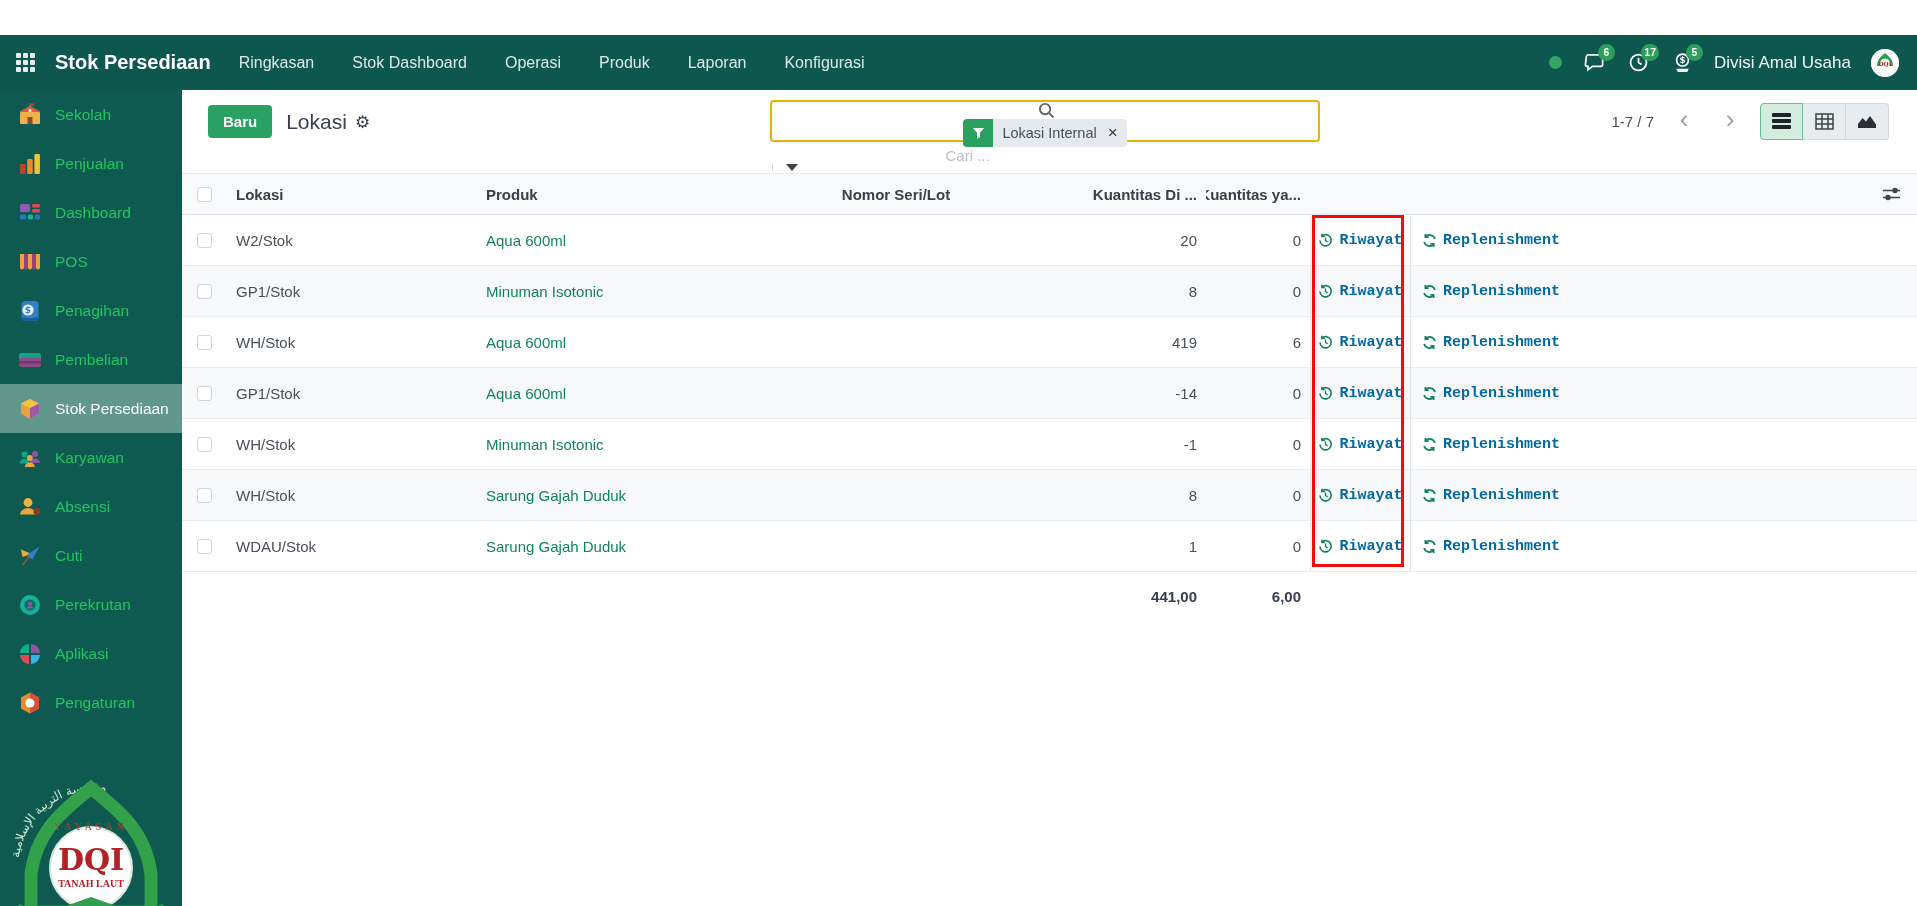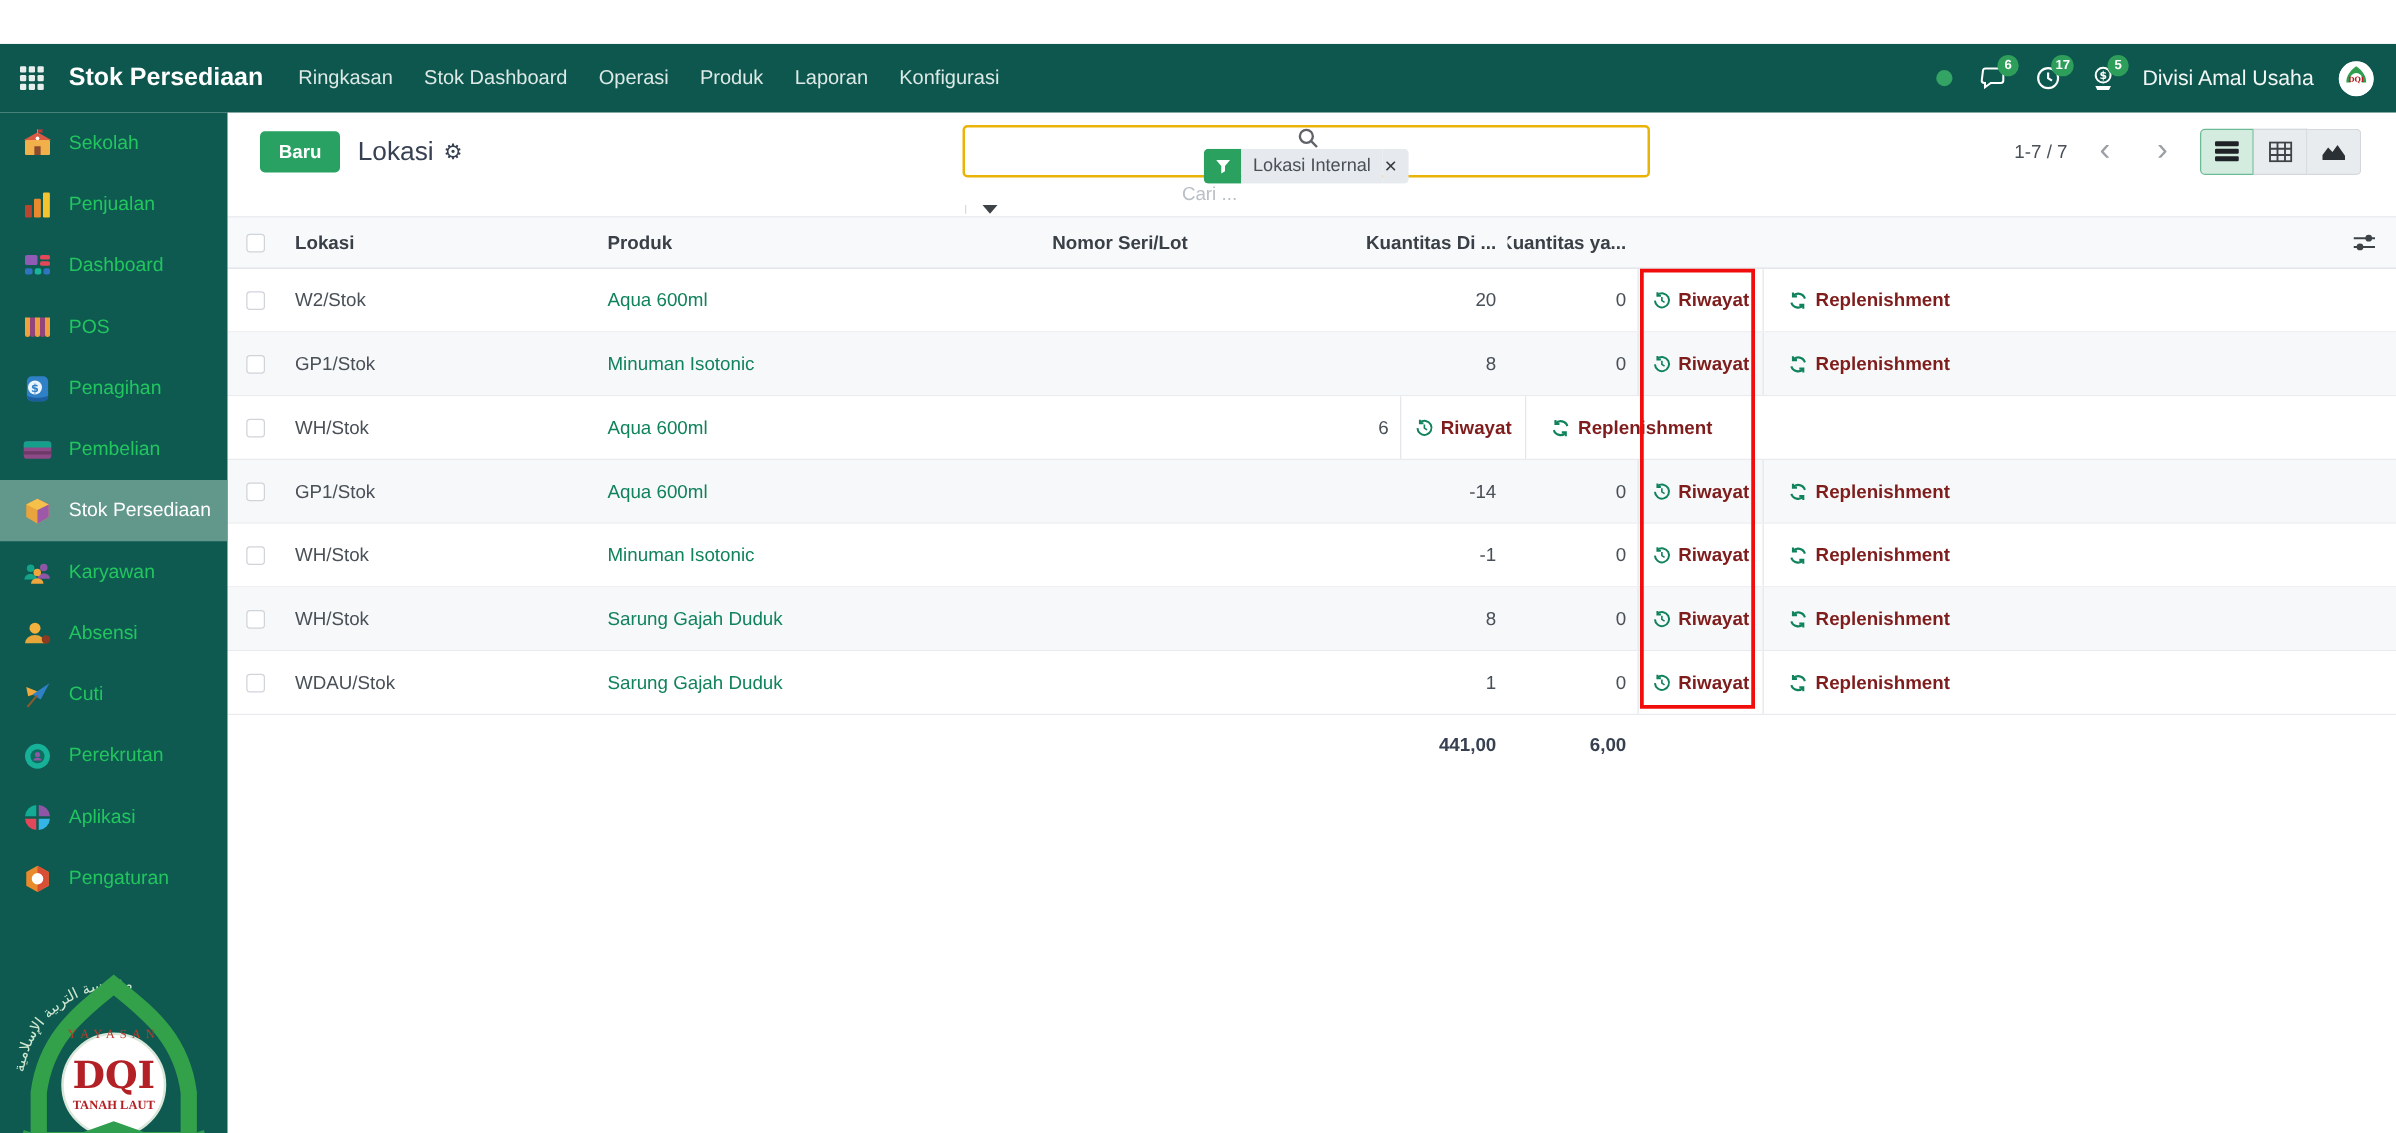--- a/index.html
+++ b/index.html
@@ -7,21 +7,21 @@
   body { font-family: "Liberation Sans","DejaVu Sans",sans-serif; }
   .screen { position: relative; width: 1917px; height: 906px; overflow: hidden; background: #fff; margin-top: 35px; }
 
   
   .topbar { position:absolute; left:0; top:0; width:1917px; height:55px; background:#0d574e;
             display:flex; align-items:center; padding:0 18px 0 16px; color:#eaf2f0; z-index:20; }
   .apps-grid { display:grid; grid-template-columns:repeat(3,5px); grid-template-rows:repeat(3,5px);
                gap:2px; margin-right:20px; cursor:pointer; }
   .apps-grid i { background:#e7efed; border-radius:1px; }
   .brand { font-size:20px; font-weight:bold; color:#ffffff; margin-right:28px; white-space:nowrap; }
-  .topmenu { display:flex; align-items:center; gap:25px; }
+  .topmenu { display:flex; align-items:center; gap:38px; }
   .topmenu .mi { font-size:16px; color:#dce9e6; cursor:pointer; white-space:nowrap; }
   .top-right { margin-left:auto; display:flex; align-items:center; gap:20px; }
   .presence-dot { width:13px; height:13px; border-radius:50%; background:#33a463; }
   .ticon { position:relative; width:24px; height:24px; display:flex; align-items:center; justify-content:center; cursor:pointer; }
   .badge { position:absolute; top:-7px; right:-9px; min-width:17px; height:17px; padding:0 3px;
            background:#2e9e5b; color:#fff; font-size:10.5px; font-weight:bold; border-radius:9px;
            display:flex; align-items:center; justify-content:center; }
   .username { font-size:17px; color:#f2f7f5; white-space:nowrap; }
   .avatar { width:28px; height:28px; border-radius:50%; overflow:hidden; background:#fff; flex:0 0 auto; cursor:pointer; }
 
@@ -85,22 +85,22 @@
   .c-produk { width:300px; padding-left:10px; }
   .c-serial { width:240px; justify-content:center; }
   .c-qty1 { width:190px; justify-content:flex-end; padding-right:9px; }
   .c-qty2 { width:104px; justify-content:flex-end; padding-right:9px; }
   .c-act1 { width:100px; justify-content:center; }
   .c-act2 { width:150px; justify-content:flex-end; }
   .tbody .c-act1, .tbody .c-act2 { border-left:1px solid #e4e7ea; }
   .c-fill { flex:1; }
   .checkbox { width:15px; height:15px; border:1px solid #cfd4d9; border-radius:3px; background:#fff; cursor:pointer; }
   .prod-link { color:#11835c; cursor:pointer; text-decoration:none; }
-  .row-btn { display:inline-flex; align-items:center; gap:6px; color:#7f1d1d; font-size:15px; font-weight:600;
-             background:transparent; border:none; cursor:pointer; font-family:Liberation Sans, sans-serif; }
+  .row-btn { display:inline-flex; align-items:center; gap:6px; color:#0369a1; font-size:15px; font-weight:600;
+             background:transparent; border:none; cursor:pointer; font-family:Liberation Mono, monospace; }
   .tfoot { height:48px; display:flex; align-items:center; }
   .tfoot .td { font-weight:bold; color:#374151; }
   .opt-cols { position:absolute; right:16px; top:50%; transform:translateY(-50%); cursor:pointer; display:flex; }
 
   
   .annotation { position:absolute; left:1130px; top:42px; width:92px; height:352px;
                 border:3px solid #f20d0d; pointer-events:none; z-index:5; }
 </style>
 </head>
 <body>
@@ -488,20 +488,21 @@
 
         <div class="tr">
           <div class="td c-check">
               <span class="checkbox"></span>
             </div>
           <div class="td c-lokasi">WH/Stok</div>
           <div class="td c-produk">
               <span class="prod-link">Aqua 600ml</span>
             </div>
           <div class="td c-serial"></div>
+          <div class="td c-qty1">419</div>
           <div class="td c-qty2">6</div>
           <div class="td c-act1">
               <button class="row-btn">
                 <svg width="15" height="15" viewBox="0 0 16 16" fill="none" stroke="#11835c" stroke-width="1.7">
                   <path d="M4.2 3.2A6 6 0 1 1 2.1 8"></path>
                   <path d="M4.2 0.8v3h3"></path>
                   <path d="M8 4.8V8l2.3 1.5" stroke-width="1.4"></path>
                 </svg>
                 <span>Riwayat</span>
               </button>

